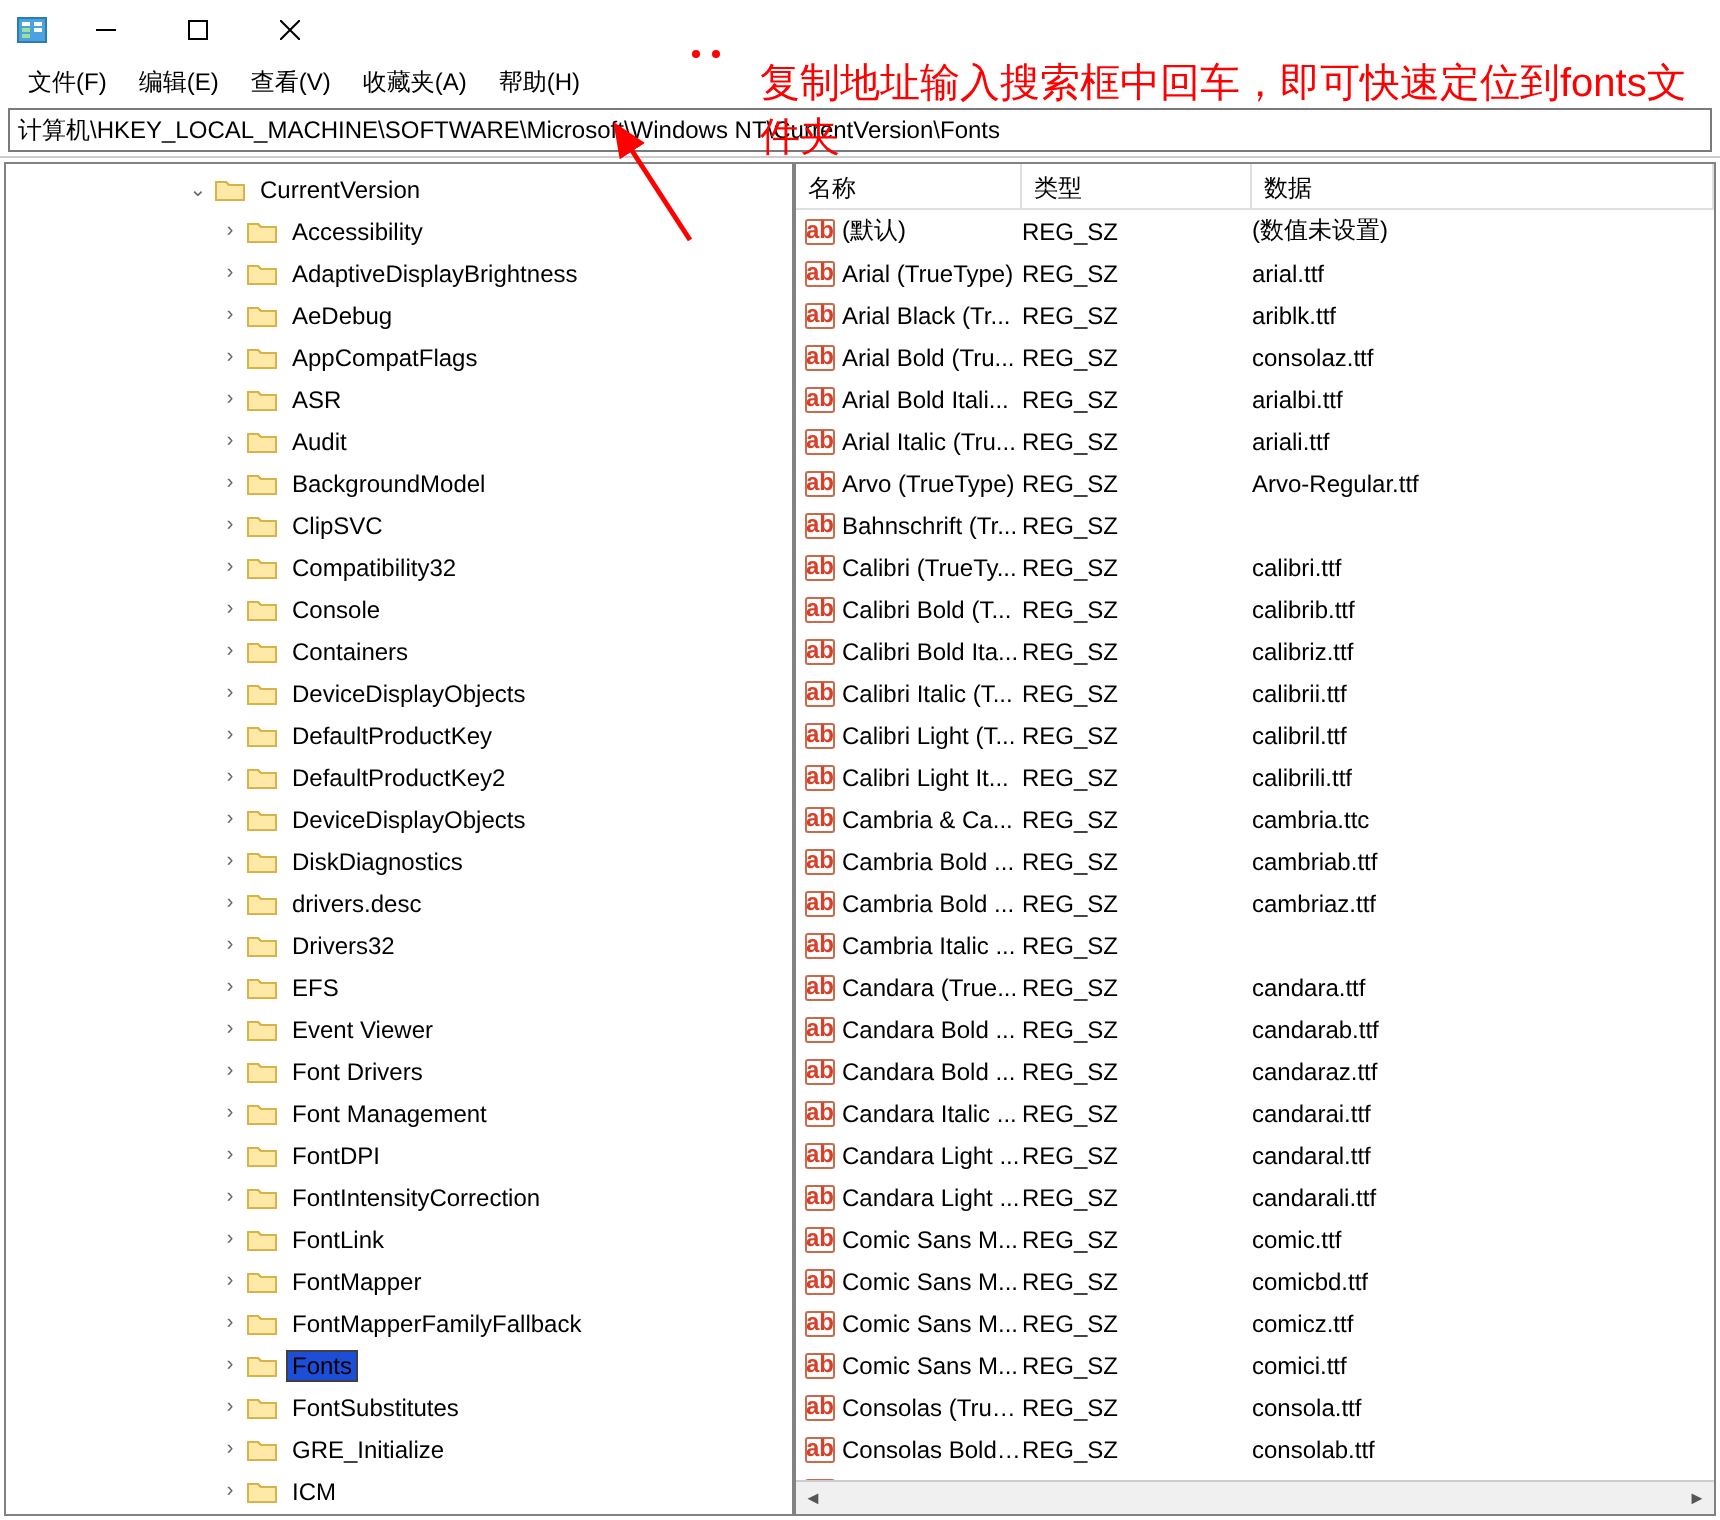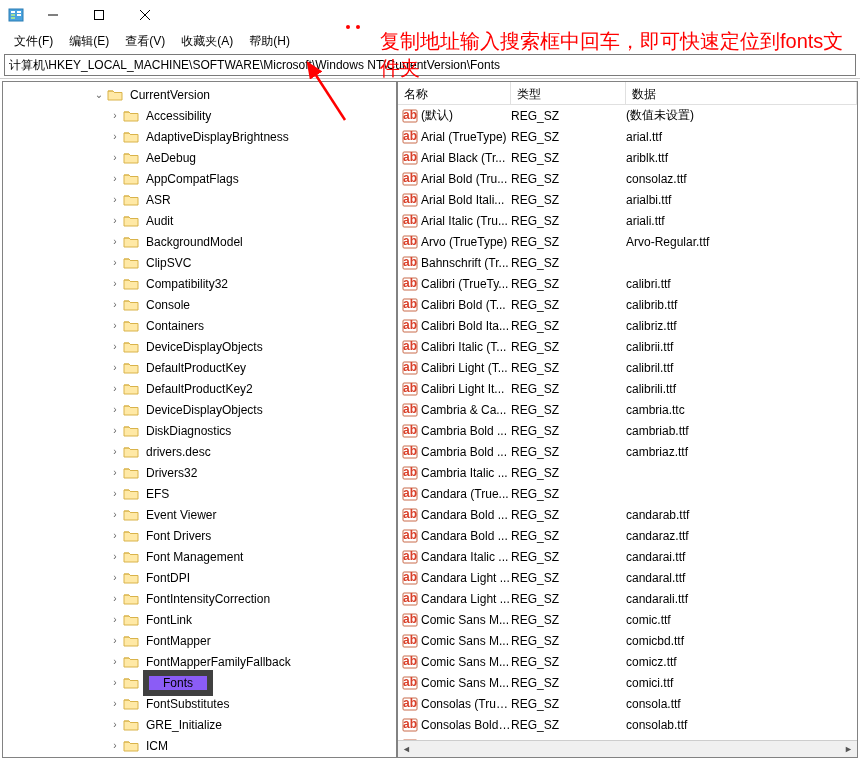--- a/index.html
+++ b/index.html
@@ -31,21 +31,21 @@
 .tree-pane { width: 395px; border: 1px solid #828282; margin: 2px 0 2px 2px; overflow: auto; background: #fff; position: relative; }
 .list-pane { flex: 1; border: 1px solid #828282; margin: 2px 2px 2px 0; overflow: hidden; display: flex; flex-direction: column; background: #fff; }
 
 
 .tree { padding: 2px 0; }
 .tree-row { display: flex; align-items: center; height: 21px; white-space: nowrap; cursor: default; padding-right: 8px; }
 .tree-row .spacer { flex-shrink: 0; }
 .tree-row .expander { width: 16px; text-align: center; color: #666; font-size: 10px; flex-shrink: 0; }
 .tree-row .folder-icon { width: 16px; height: 14px; margin-right: 4px; flex-shrink: 0; }
 .tree-row .label { padding: 1px 3px; }
-.tree-row.selected .label { background: #8b5cf6; border: 6px solid #404040; padding: 0 14px; }
+.tree-row.selected .label { background: #1d4ed8; border: 1px solid #404040; padding: 0 2px; }
 
 
 .list-header { display: flex; height: 23px; border-bottom: 1px solid #e0e0e0; }
 .list-header .col { padding: 4px 6px; border-right: 1px solid #e0e0e0; background: #fff; }
 .col-name { width: 113px; }
 .col-type { width: 115px; }
 .col-data { flex: 1; }
 .list-body { flex: 1; overflow-y: auto; overflow-x: auto; }
 .list-row { display: flex; align-items: center; height: 21px; cursor: default; }
 .list-row .val-icon { width: 16px; height: 16px; margin: 0 3px 0 4px; flex-shrink: 0; }
@@ -587,20 +587,21 @@
           <span class="cell-name">Cambria Italic ...</span>
           <span class="cell-type">REG_SZ</span>
         </div>
         <div class="list-row">
           <svg class="val-icon" viewBox="0 0 16 16">
             <rect x="1" y="2" width="14" height="12" rx="1" fill="#fff" stroke="#c96b4a"></rect>
             <text x="8" y="11" text-anchor="middle" font-size="8" fill="#d9402a" font-weight="bold">ab</text>
           </svg>
           <span class="cell-name">Candara (True...</span>
           <span class="cell-type">REG_SZ</span>
+          <span class="cell-data">candara.ttf</span>
         </div>
         <div class="list-row">
           <svg class="val-icon" viewBox="0 0 16 16">
             <rect x="1" y="2" width="14" height="12" rx="1" fill="#fff" stroke="#c96b4a"></rect>
             <text x="8" y="11" text-anchor="middle" font-size="8" fill="#d9402a" font-weight="bold">ab</text>
           </svg>
           <span class="cell-name">Candara Bold ...</span>
           <span class="cell-type">REG_SZ</span>
           <span class="cell-data">candarab.ttf</span>
         </div>

